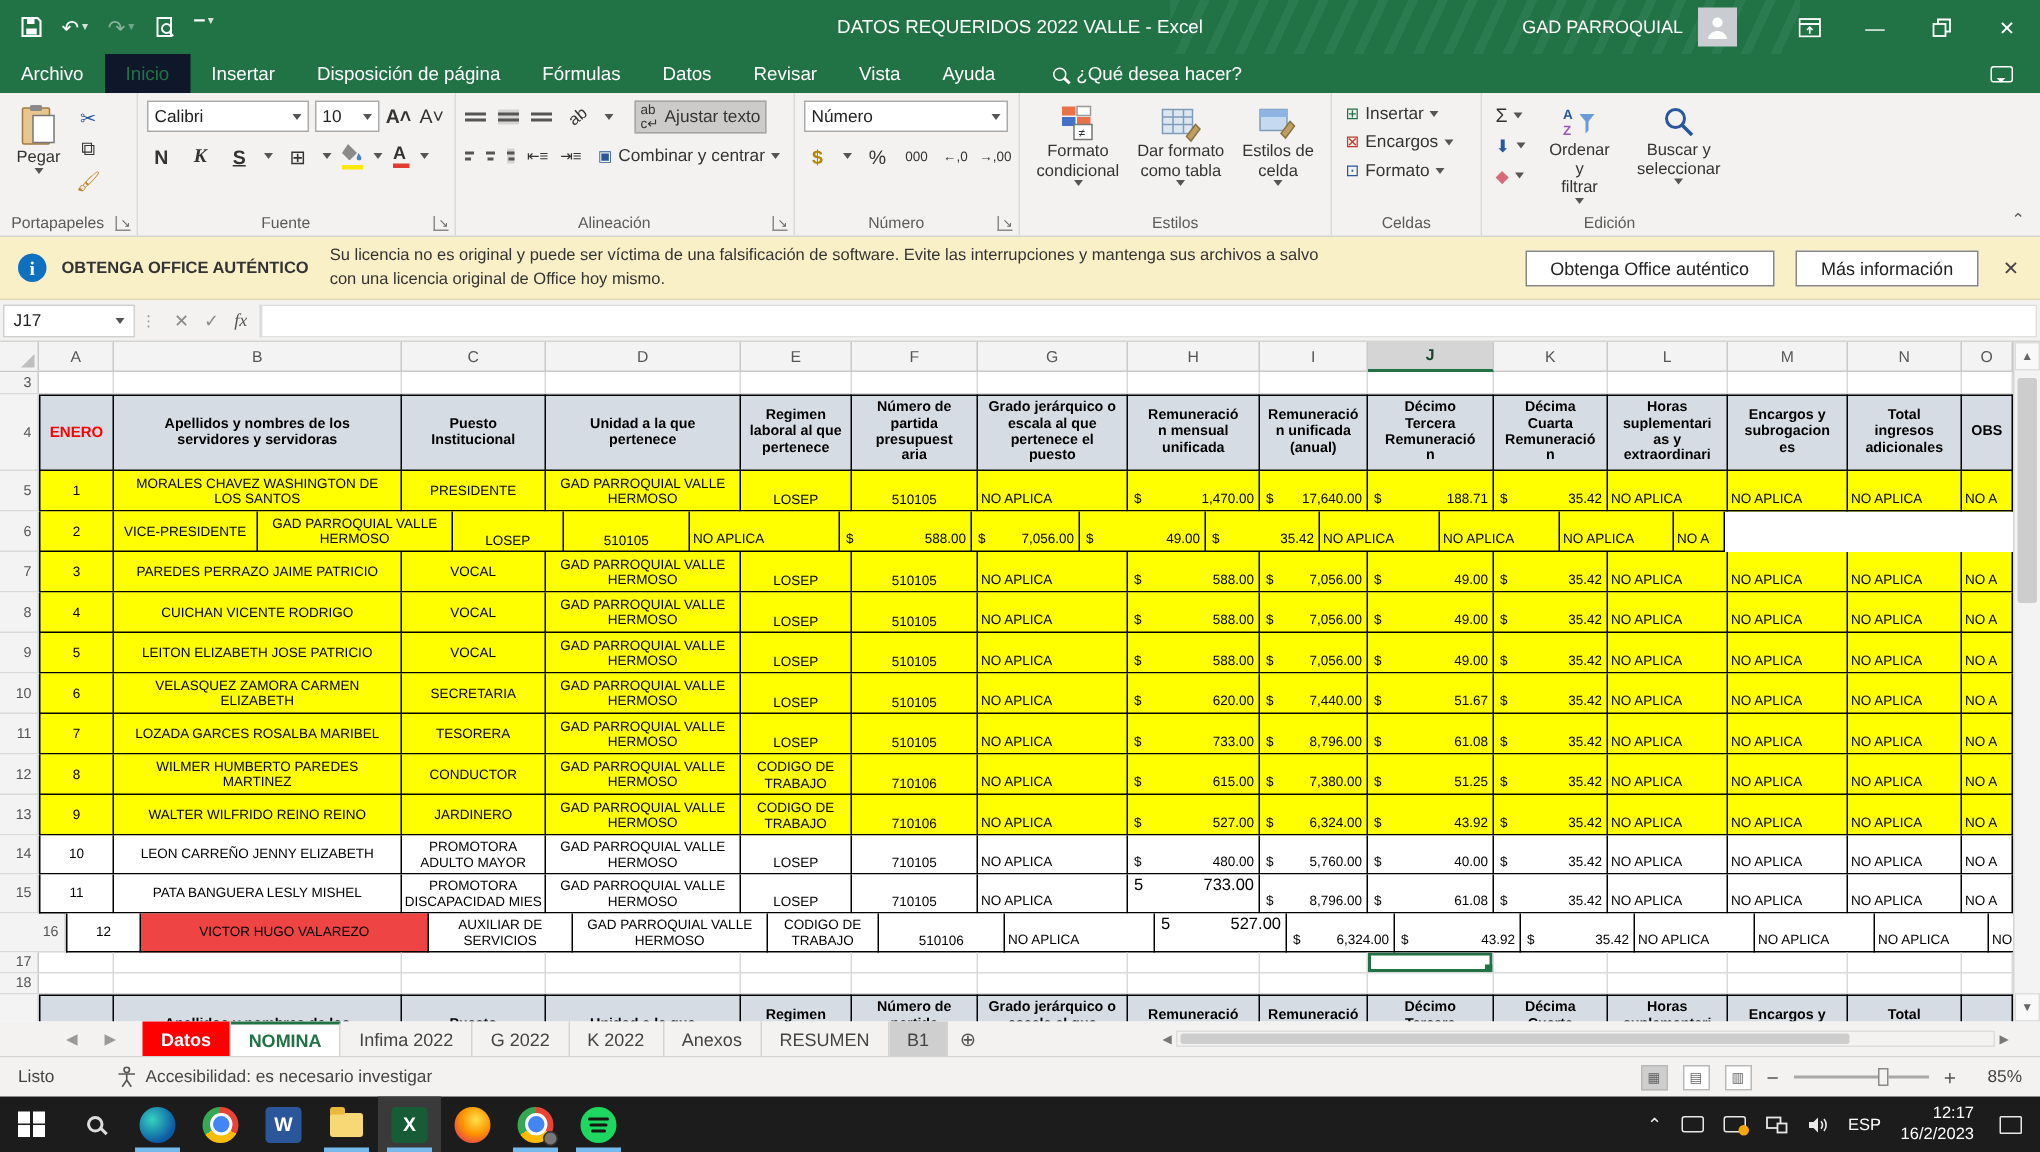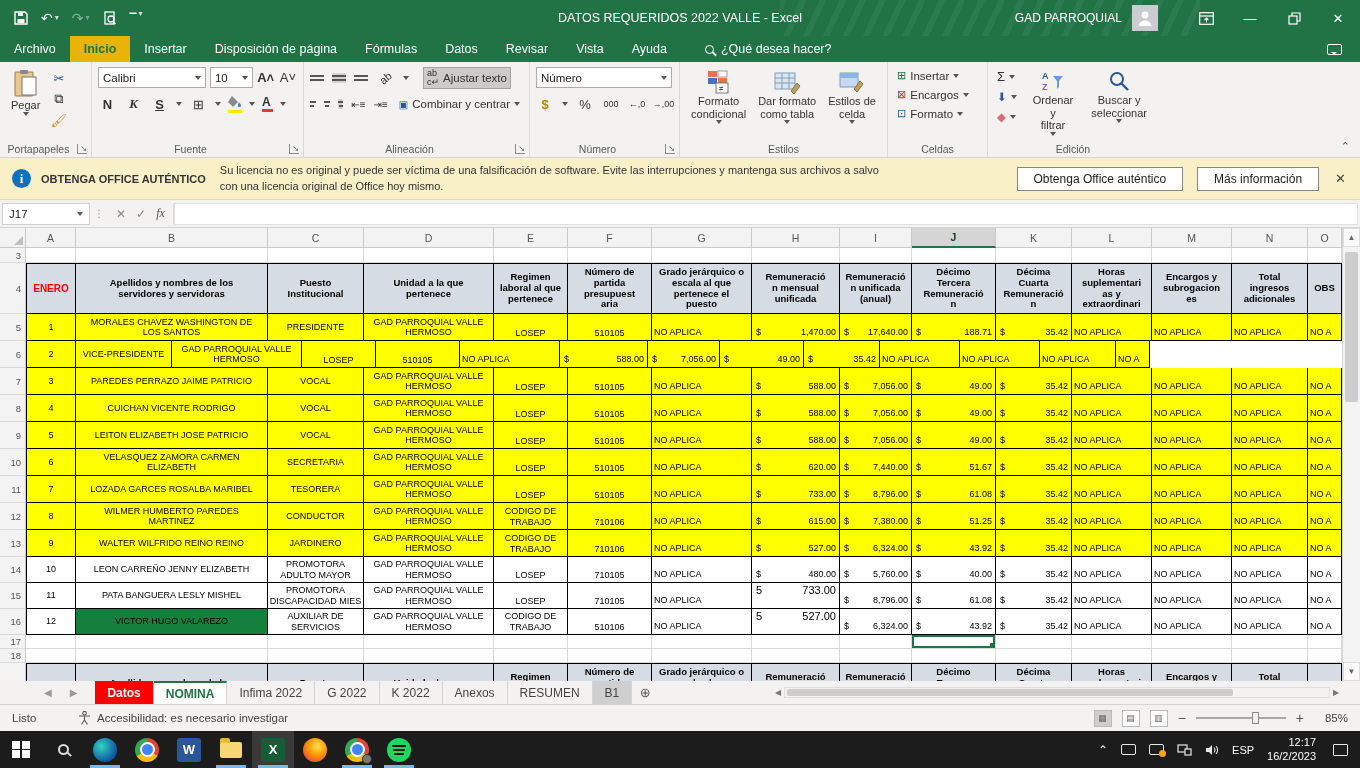--- a/index.html
+++ b/index.html
@@ -18,21 +18,21 @@
   .wtitle { position:absolute; left:50%; transform:translateX(-50%); font-size:12.5px; white-space:nowrap; }
   .tbright { margin-left:auto; display:flex; align-items:center; height:36px; z-index:2; }
   .acct { font-size:12px; margin-right:10px; }
   .avatar { width:26px; height:26px; background:#c9cdd1; display:flex; align-items:center; justify-content:center; margin-right:26px; }
   .avatar svg { display:block; }
   .winbtn { width:44px; height:36px; display:flex; align-items:center; justify-content:center; font-size:13px; color:#fff; }
 
   
   .menubar { position:absolute; top:36px; left:0; width:100%; height:26px; background:#217346; display:flex; align-items:stretch; color:#fff; }
   .mtab { padding:0 14px; font-size:12.5px; display:flex; align-items:center; white-space:nowrap; }
-  .mtab.active { background:#eab308; color:#217346; font-weight:bold; }
+  .mtab.active { background:#0f172a; color:#217346; font-weight:normal; }
   .msearch { display:flex; align-items:center; gap:7px; margin-left:24px; font-size:12.5px; }
   .mag { width:9px; height:9px; border:1.5px solid #fff; border-radius:50%; position:relative; display:inline-block; }
   .mag::after { content:""; position:absolute; width:5px; height:1.5px; background:#fff; transform:rotate(45deg); right:-4px; bottom:-2px; }
   .mcomment { margin-left:auto; margin-right:18px; display:flex; align-items:center; }
   .bubble { width:15px; height:11px; border:1.5px solid #fff; border-radius:2px; position:relative; }
   .bubble::after { content:""; position:absolute; left:3px; bottom:-4px; border:3px solid transparent; border-top-color:#fff; }
 
   
   .ribbon { position:absolute; top:62px; left:0; width:100%; height:96px; background:#f3f2f1; border-bottom:1px solid #d4d4d4; display:flex; color:#333; }
   .rgroup { position:relative; border-right:1px solid #dadada; padding:5px 6px 17px 6px; flex:none; }
@@ -762,23 +762,23 @@
           <div class="cell b-dark moneyc alt" style="background: rgb(255, 255, 255); width: 88px;"><span>5</span><span>733.00</span></div>
           <div class="cell b-dark moneyc" style="background: rgb(255, 255, 255); width: 72px;"><span>$</span><span>8,796.00</span></div>
           <div class="cell b-dark moneyc" style="background: rgb(255, 255, 255); width: 84px;"><span>$</span><span>61.08</span></div>
           <div class="cell b-dark moneyc" style="background: rgb(255, 255, 255); width: 76px;"><span>$</span><span>35.42</span></div>
           <div class="cell b-dark lb" style="background: rgb(255, 255, 255); width: 80px;">NO APLICA</div>
           <div class="cell b-dark lb" style="background: rgb(255, 255, 255); width: 80px;">NO APLICA</div>
           <div class="cell b-dark lb" style="background: rgb(255, 255, 255); width: 76px;">NO APLICA</div>
           <div class="cell b-dark lb" style="background: rgb(255, 255, 255); width: 34px;">NO A</div>
         </div>
         <div class="grow" style="height: 26px;">
-          <div class="rowhdr" style="width: 26px;">16</div>
+          <div class="rowhdr" style="width: 44px;">16</div>
           <div class="cell b-dark cm first" style="background: rgb(255, 255, 255); width: 50px;">12</div>
-          <div class="cell b-dark cm" style="background: #15803d; width: 192px;">VICTOR HUGO VALAREZO</div>
+          <div class="cell b-dark cm" style="background: #ef4444; width: 192px;">VICTOR HUGO VALAREZO</div>
           <div class="cell b-dark cm" style="background: rgb(255, 255, 255); width: 96px;">AUXILIAR DE
 SERVICIOS</div>
           <div class="cell b-dark cm" style="background: rgb(255, 255, 255); width: 130px;">GAD PARROQUIAL VALLE
 HERMOSO</div>
           <div class="cell b-dark cb" style="background: rgb(255, 255, 255); width: 74px;">CODIGO DE
 TRABAJO</div>
           <div class="cell b-dark cb" style="background: rgb(255, 255, 255); width: 84px;">510106</div>
           <div class="cell b-dark lb" style="background: rgb(255, 255, 255); width: 100px;">NO APLICA</div>
           <div class="cell b-dark moneyc alt" style="background: rgb(255, 255, 255); width: 88px;"><span>5</span><span>527.00</span></div>
           <div class="cell b-dark moneyc" style="background: rgb(255, 255, 255); width: 72px;"><span>$</span><span>6,324.00</span></div>

